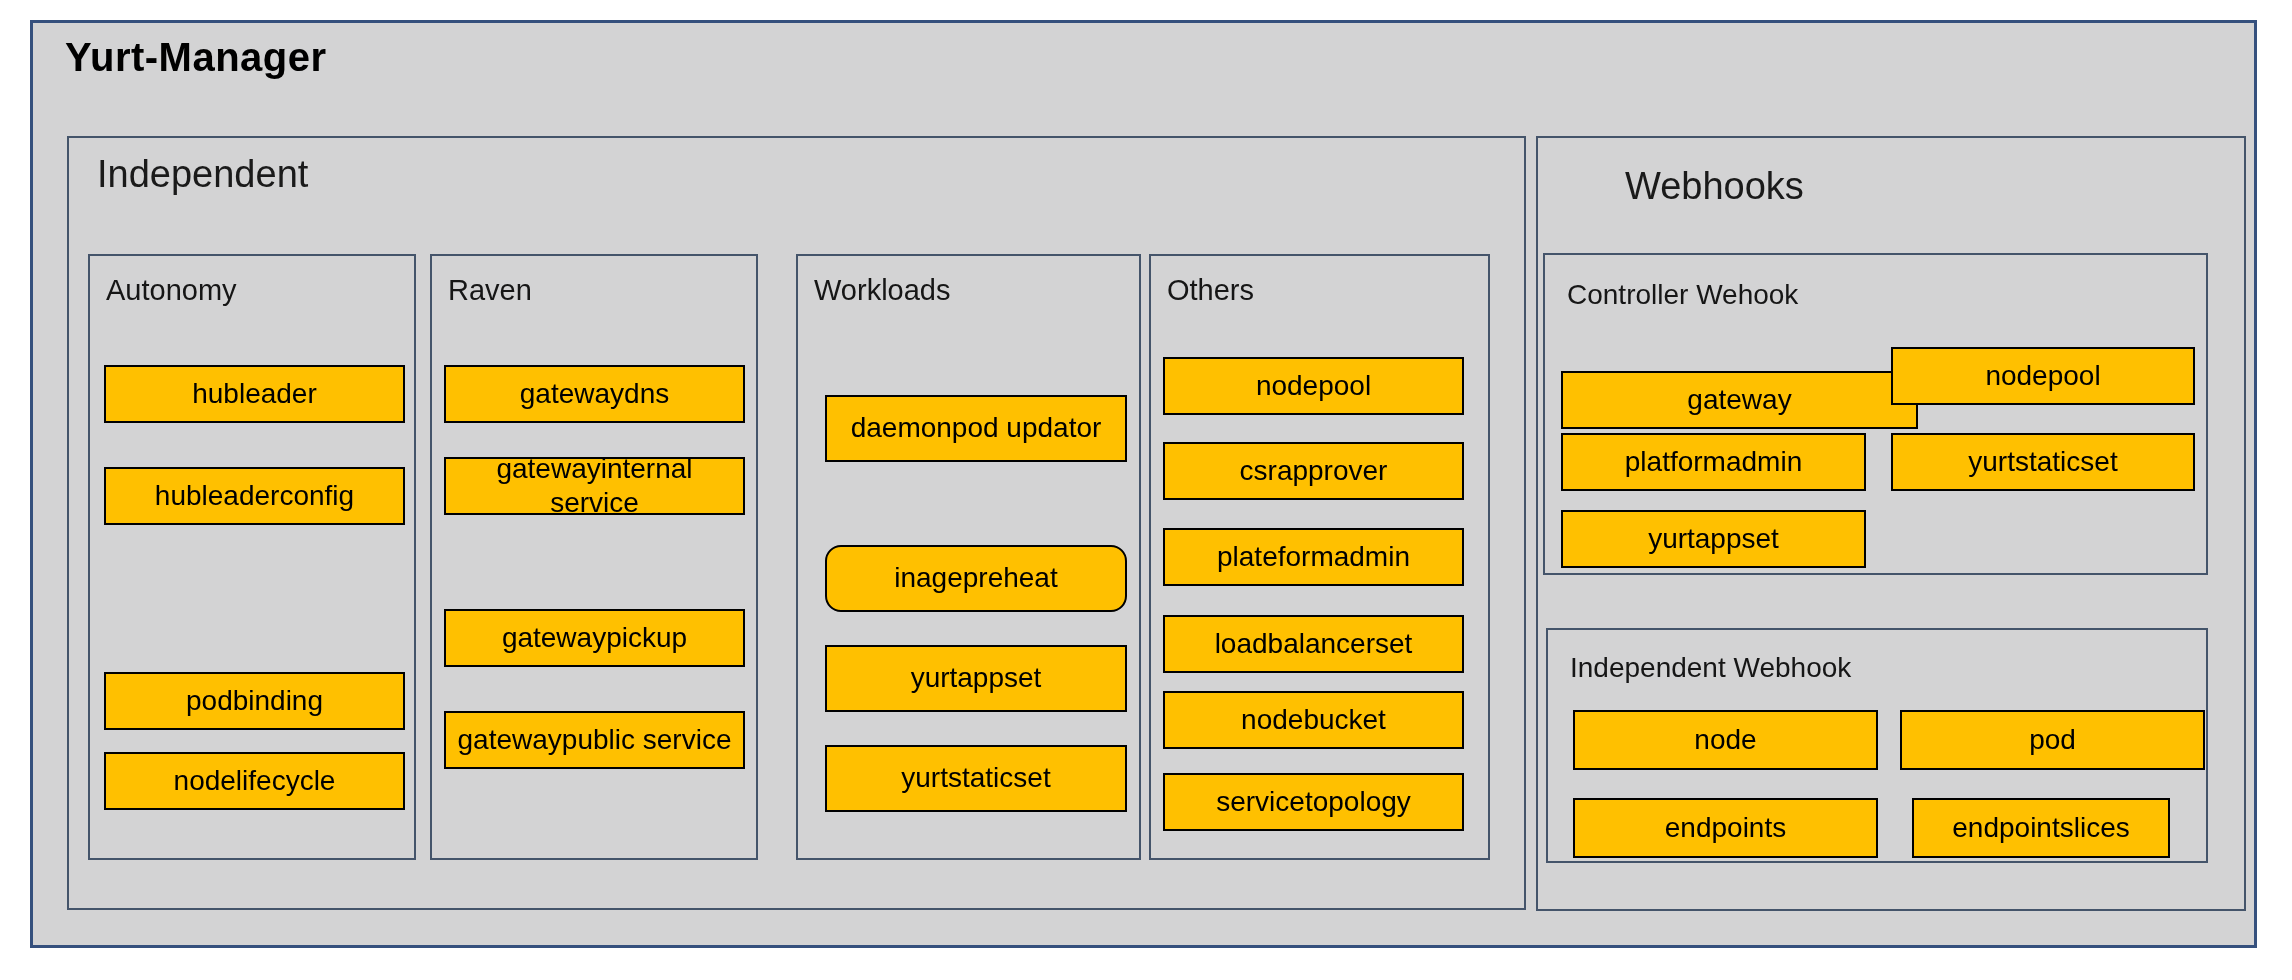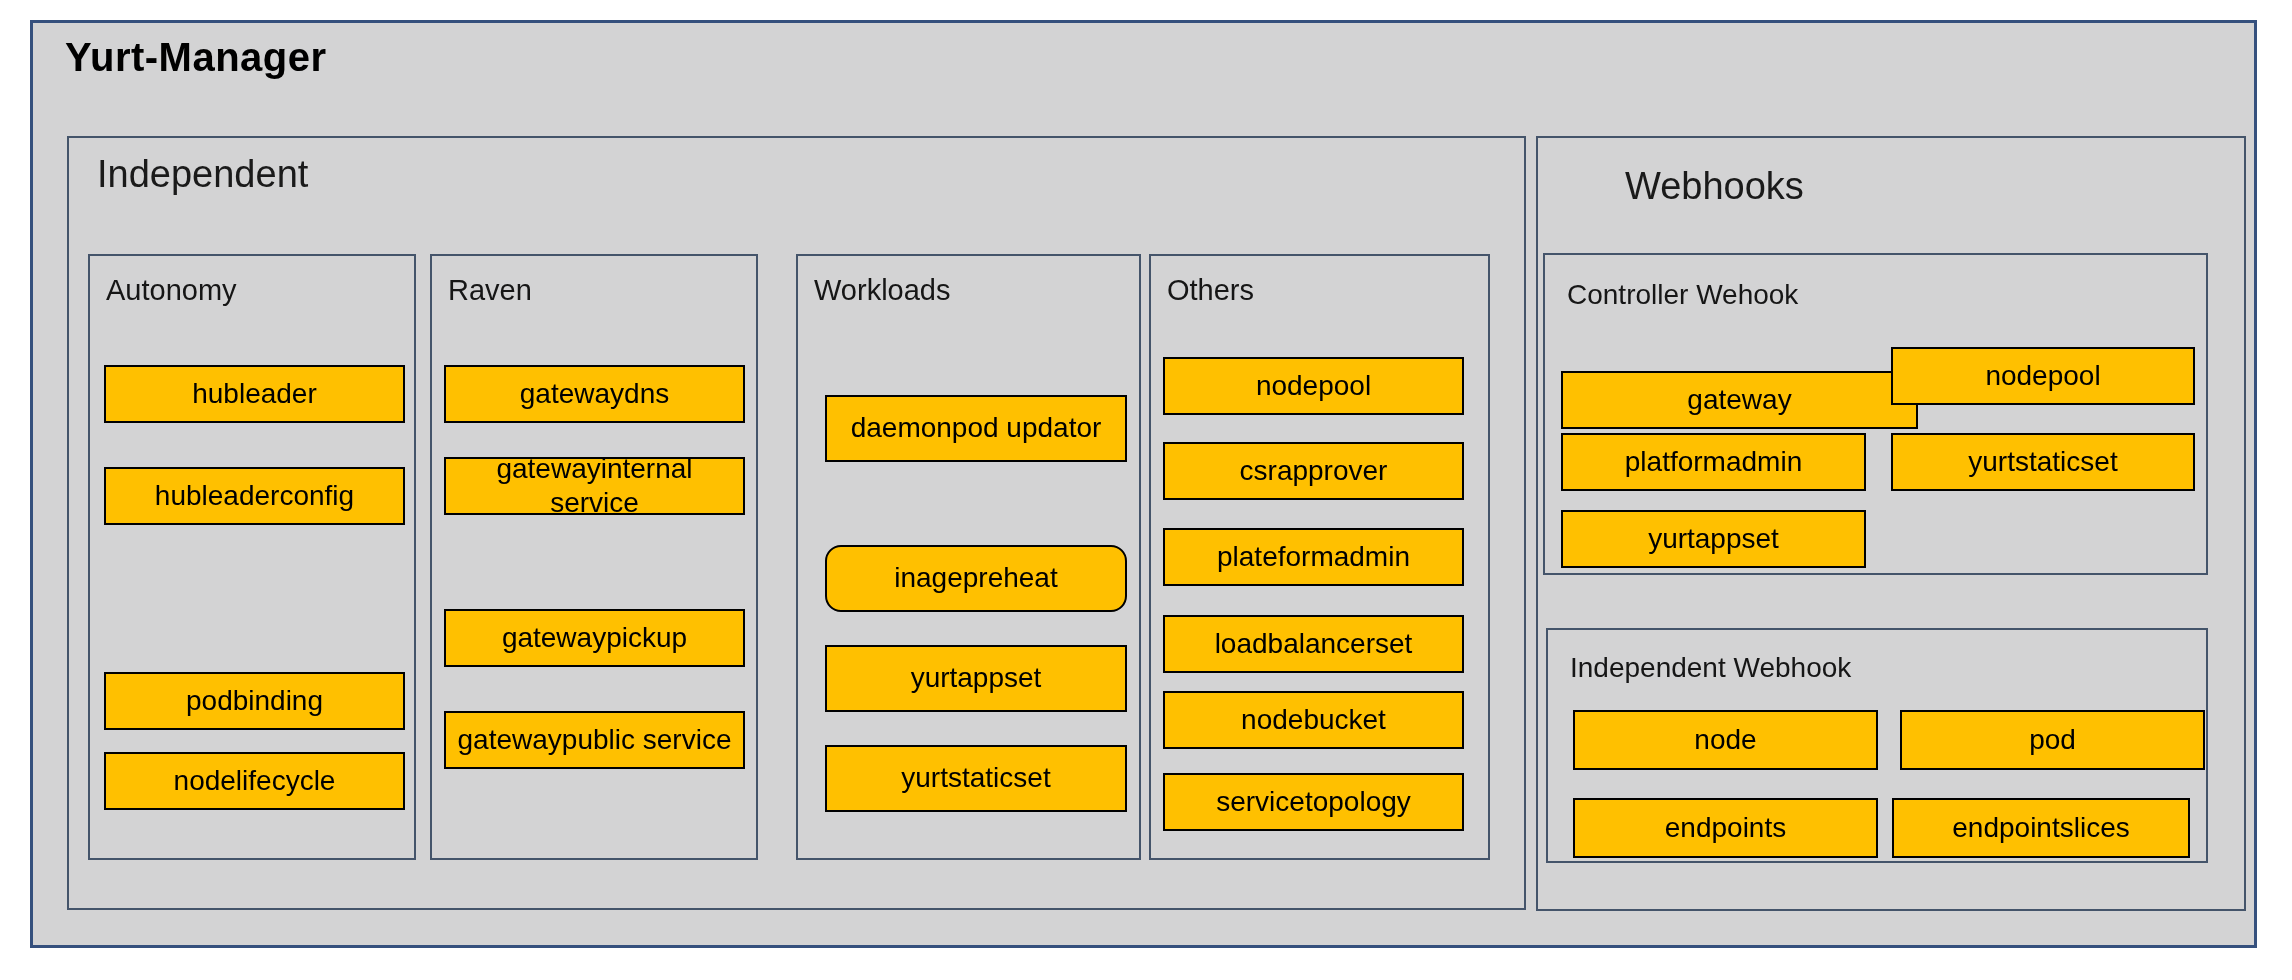--- a/index.html
+++ b/index.html
@@ -76,21 +76,21 @@
   #cw2{left:16px; top:178px;width:305px;}
   #cw3{left:346px;top:178px;width:304px;}
   #cw4{left:16px; top:255px;width:305px;}
 
   
   #grp-iwebhook .group-label{left:22px;top:22px;font-size:28px;}
   #grp-iwebhook .node-box{height:60px;}
   #iw0{left:25px; top:80px; width:305px;}
   #iw1{left:352px;top:80px; width:305px;}
   #iw2{left:25px; top:168px;width:305px;}
-  #iw3{left:344px;top:168px;width:298px;}
+  #iw3{left:364px;top:168px;width:258px;}
 </style>
 </head>
 <body>
 
 <div class="outer">
   <div class="diagram-title">Yurt-Manager</div>
 
   <div class="panel" id="controllers"></div>
   <div class="panel-label" id="controllers-label">Independent</div>
 

